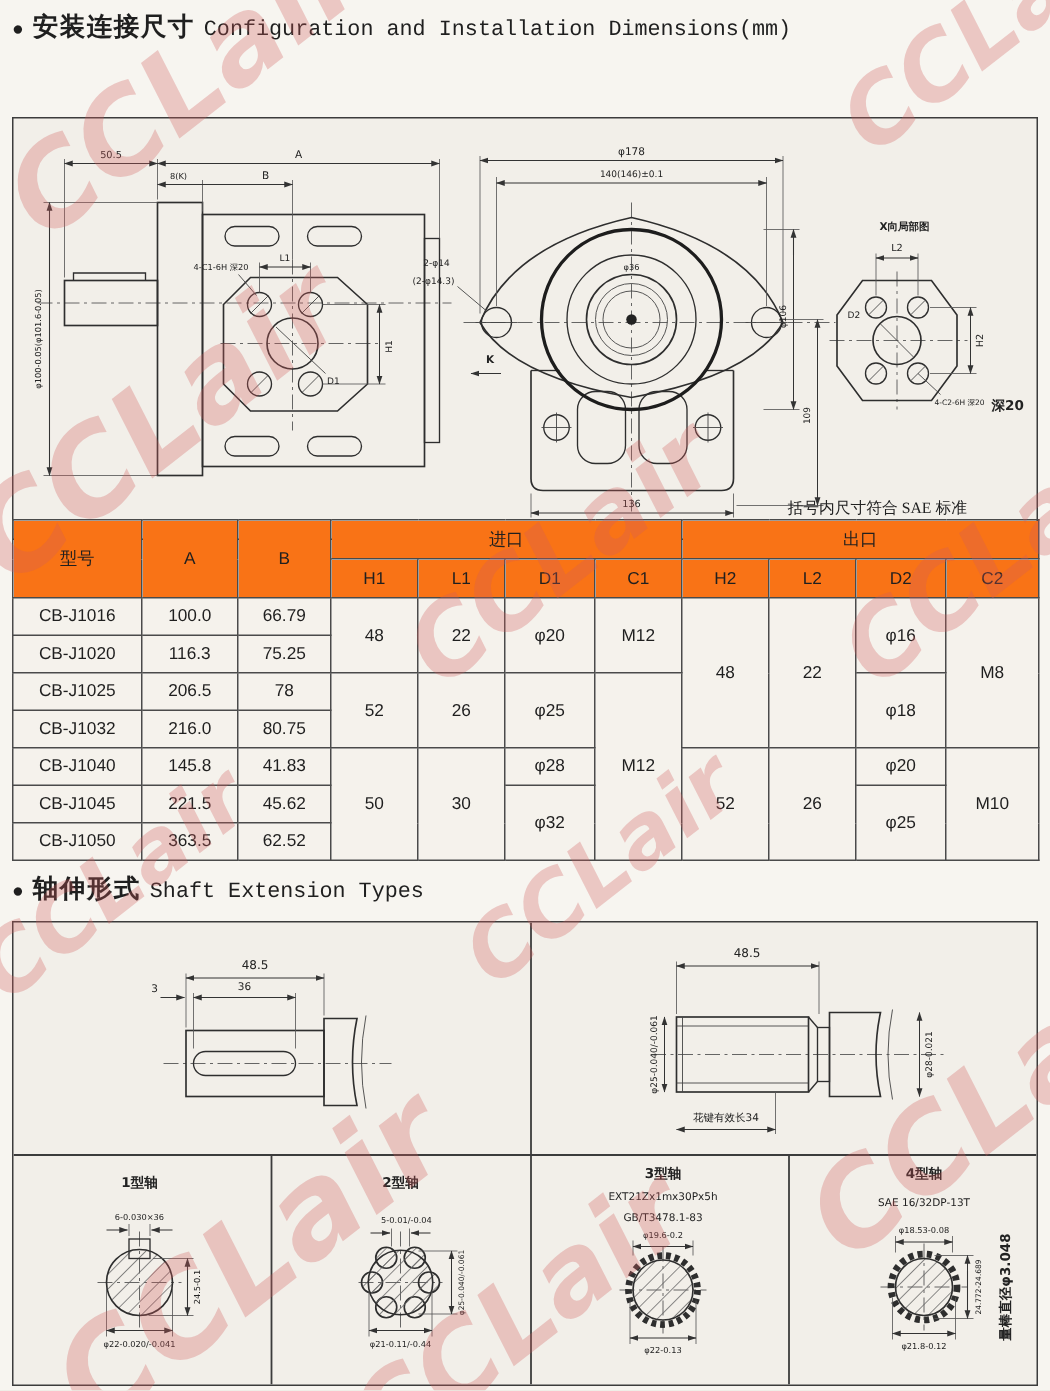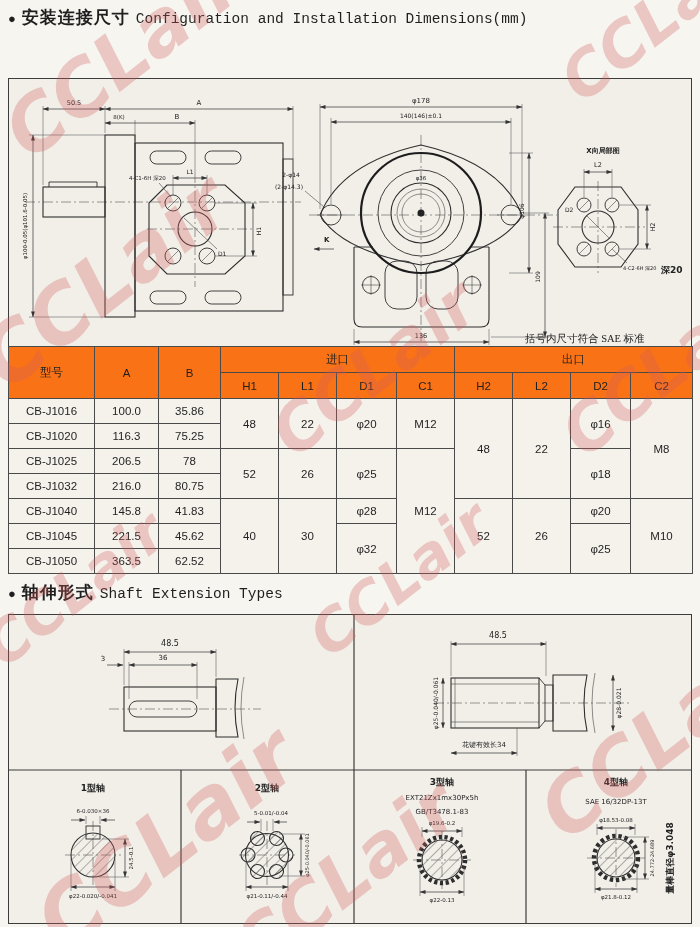--- a/index.html
+++ b/index.html
@@ -247,21 +247,21 @@
         <th>H2</th>
         <th>L2</th>
         <th>D2</th>
         <th>C2</th>
       </tr>
     </thead>
     <tbody>
       <tr>
         <td>CB-J1016</td>
         <td>100.0</td>
-        <td>35.86</td>
+        <td>66.79</td>
         <td rowspan="2">48</td>
         <td rowspan="2">22</td>
         <td rowspan="2">φ20</td>
         <td rowspan="2">M12</td>
         <td rowspan="4">48</td>
         <td rowspan="4">22</td>
         <td rowspan="2">φ16</td>
         <td rowspan="4">M8</td>
       </tr>
       <tr>
@@ -281,21 +281,21 @@
       </tr>
       <tr>
         <td>CB-J1032</td>
         <td>216.0</td>
         <td>80.75</td>
       </tr>
       <tr>
         <td>CB-J1040</td>
         <td>145.8</td>
         <td>41.83</td>
-        <td rowspan="3">40</td>
+        <td rowspan="3">50</td>
         <td rowspan="3">30</td>
         <td>φ28</td>
         <td rowspan="3">52</td>
         <td rowspan="3">26</td>
         <td>φ20</td>
         <td rowspan="3">M10</td>
       </tr>
       <tr>
         <td>CB-J1045</td>
         <td>221.5</td>

